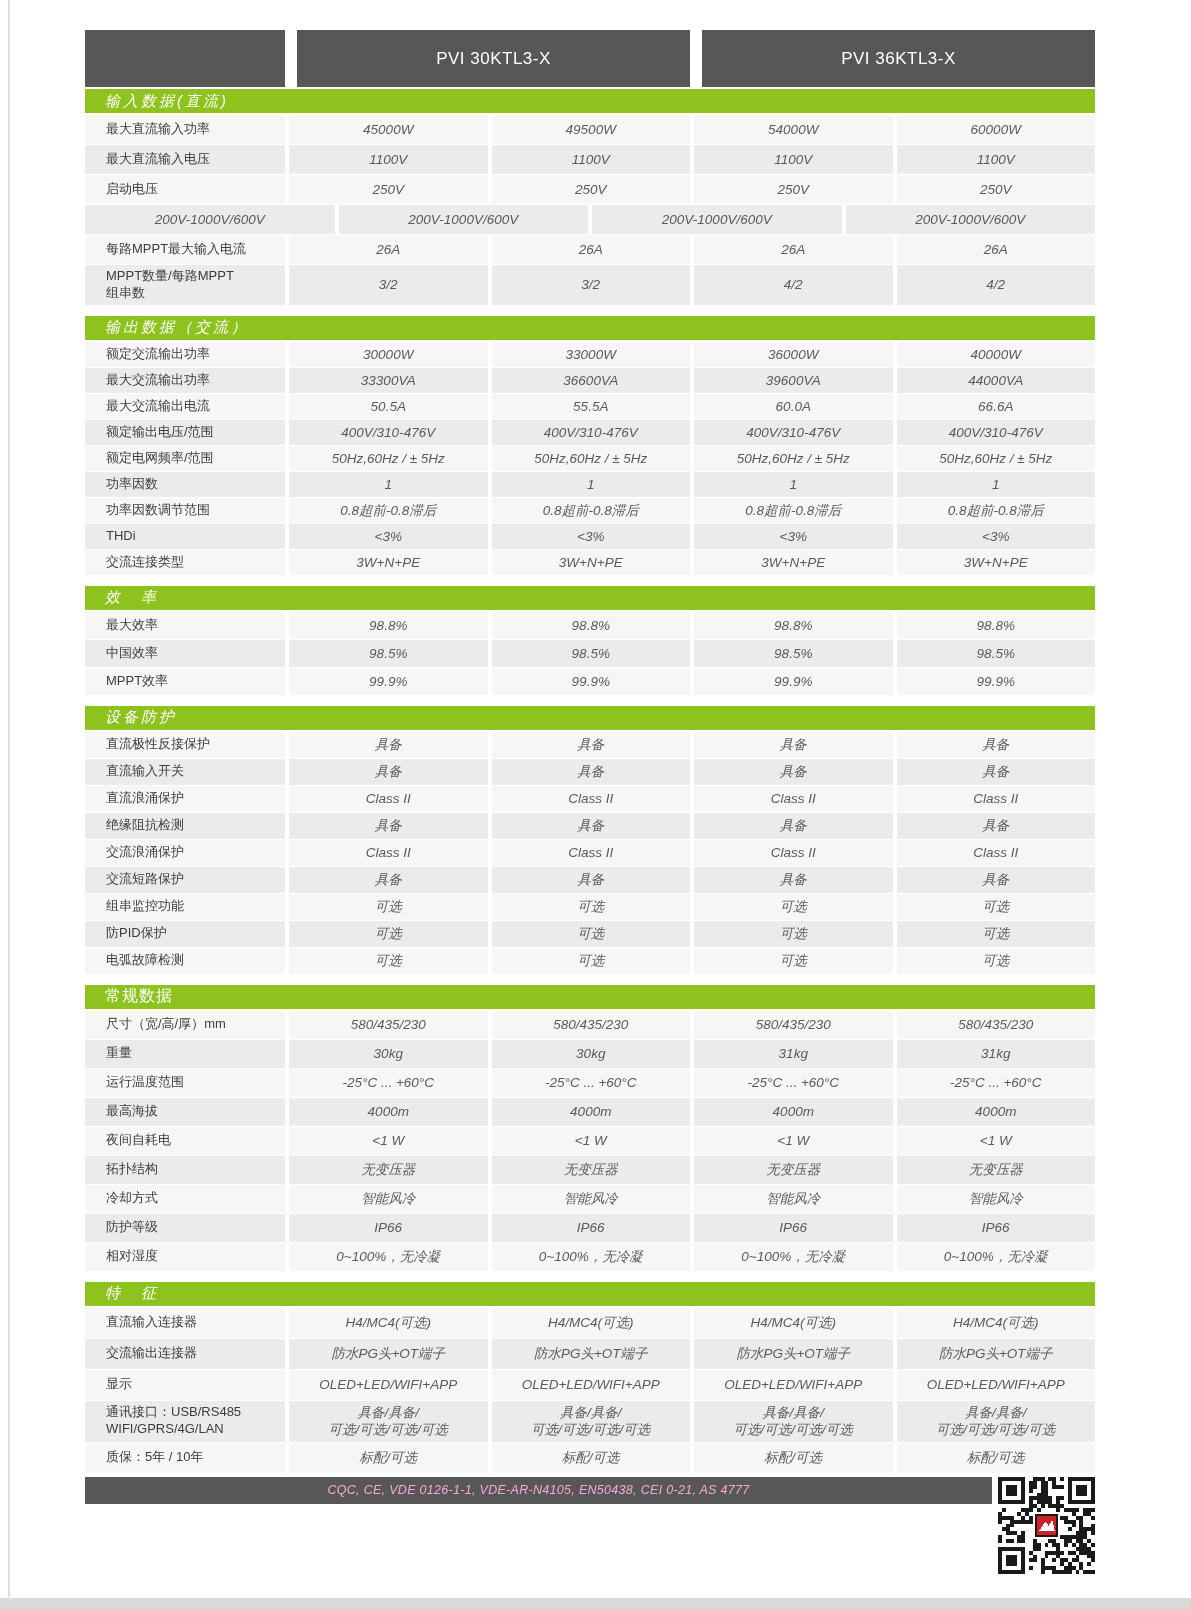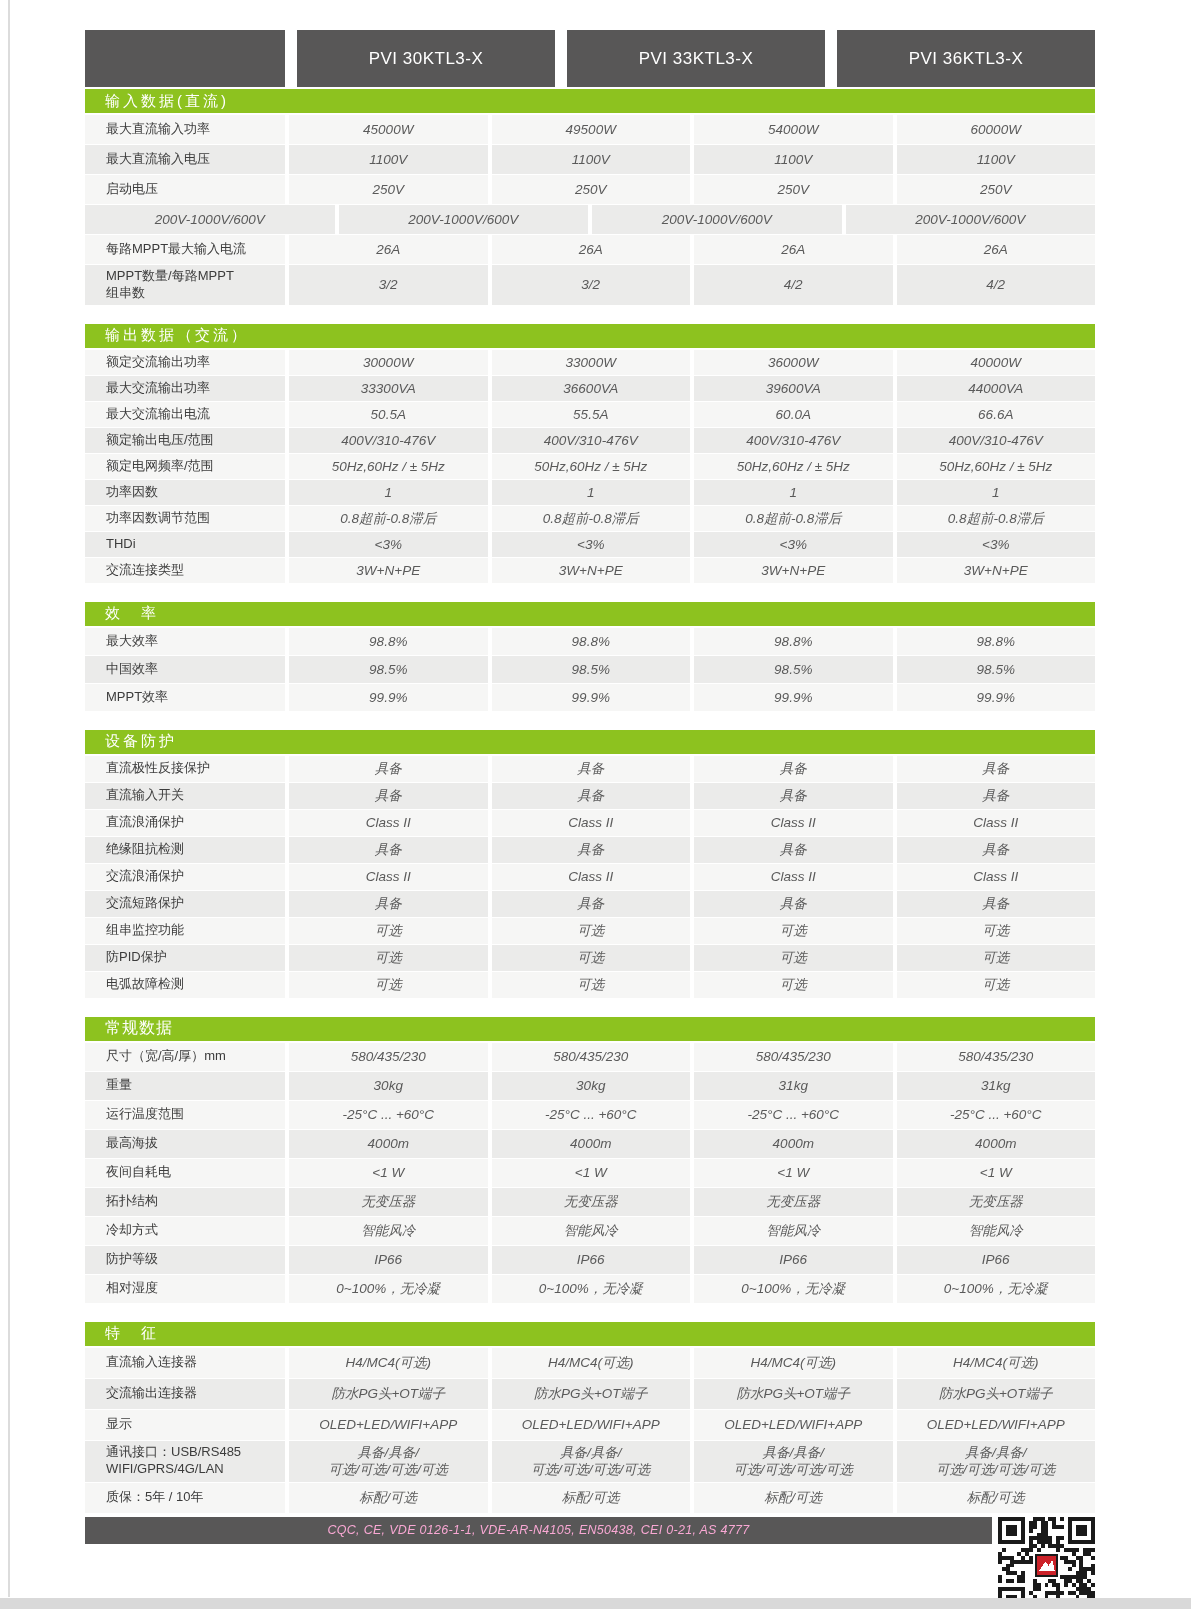--- a/index.html
+++ b/index.html
@@ -9,24 +9,24 @@
   .edge-bottom{position:absolute;left:0;bottom:0;width:100%;height:11px;background:#d9d9d9;}
   .content{position:absolute;left:85px;top:30px;width:1010px;}
 
   
   .model-header{display:flex;gap:12px;height:57px;margin-bottom:2px;}
   .model-header .hcell{background:#585757;color:#fff;flex:1;display:flex;align-items:center;
         justify-content:center;font-size:17px;font-weight:500;letter-spacing:.5px;}
   .model-header .spacer{width:200px;flex:none;}
 
   
-  .section{margin-top:18px;}
+  .section{margin-top:10px;}
   .section:first-child{margin-top:0;}
   .bar{height:24px;background:#8dc21f;color:#fff;display:flex;align-items:center;
-       padding-left:20px;font-size:15px;letter-spacing:3px;margin-bottom:2px;}
+       padding-left:20px;font-size:15px;letter-spacing:3px;margin-bottom:2px;font-style:italic;}
   .bar.bold{font-style:normal;font-weight:normal;letter-spacing:1px;font-size:16px;}
   .row{display:flex;gap:4px;border-bottom:1px solid #fff;justify-content:center;}
   .row.light .cell{background:#f6f6f5;}
   .row.dark .cell{background:#ebebea;}
   .cell{display:flex;align-items:center;min-height:29px;box-sizing:border-box;
         padding-top:3px;padding-bottom:3px;}
   .cell.label{width:200px;flex:none;padding-left:21px;font-size:13px;color:#3c3c3c;
         white-space:pre-line;line-height:1.3;}
   .cell.value{flex:1;justify-content:center;text-align:center;font-style:italic;
         font-size:13.5px;color:#5a5a5a;white-space:pre-line;line-height:1.3;}
@@ -46,21 +46,20 @@
 <body>
 
 <div class="page">
   <div class="edge-left"></div>
 
   <div class="content">
 
     <div class="model-header">
       <div class="hcell spacer"></div>
       <div class="hcell">PVI 30KTL3-X</div>
-      <div class="hcell">PVI 33KTL3-X</div>
       <div class="hcell">PVI 36KTL3-X</div>
     </div>
 
     <div id="sections-host">
         <div class="section sec-0">
           <div class="bar">输入数据(直流)</div>
           <div class="row light">
             <div class="cell label">最大直流输入功率</div>
             <div class="cell value">45000W</div>
             <div class="cell value">49500W</div>

